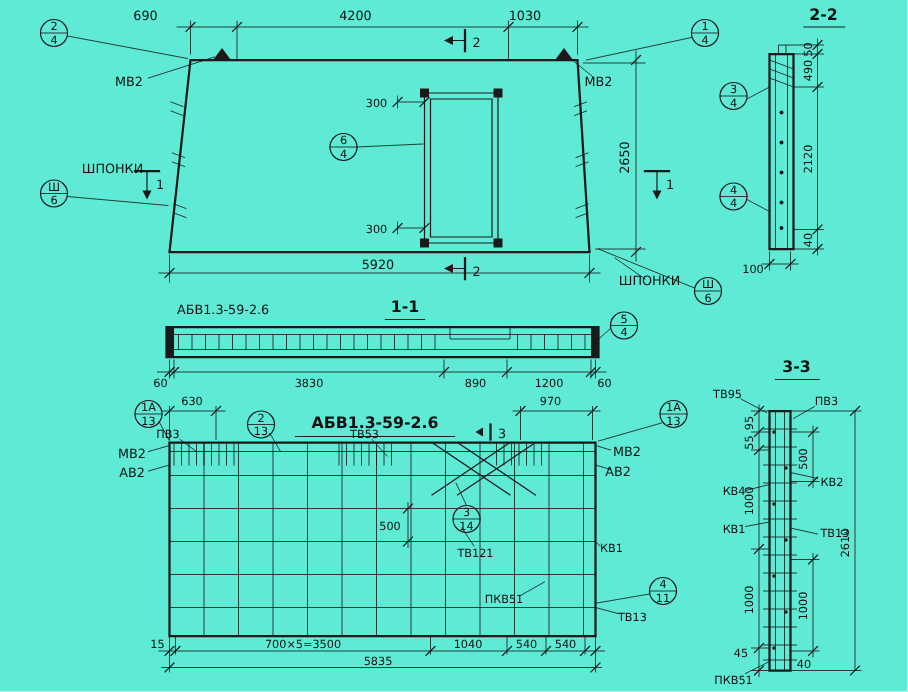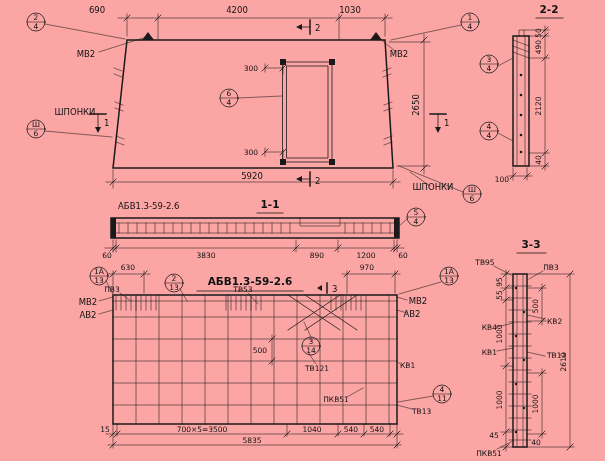--- a/index.html
+++ b/index.html
@@ -1,16 +1,16 @@
 <!DOCTYPE html>
 <html><head>
 <meta charset="utf-8">
 <style>
   html,body{margin:0;padding:0;background:#ffffff;}
-  .sheet{position:relative;width:605px;height:461px;background:#fca5a5;overflow:hidden;}
+  .sheet{position:relative;width:605px;height:461px;background:#5eead4;overflow:hidden;}
   svg{display:block;}
   .thick{stroke:#1a1a1a;stroke-width:1.5;fill:none;stroke-linecap:square;}
   .thin{stroke:#1a1a1a;stroke-width:0.8;fill:none;stroke-linecap:square;}
   .hair{stroke:#1a1a1a;stroke-width:0.55;fill:none;stroke-linecap:square;}
   .fill{fill:#1a1a1a;stroke:none;}
   text{font-family:"DejaVu Sans","Liberation Sans",sans-serif;fill:#111;}
   .t7{font-size:7.5px;}
   .t8{font-size:8.5px;}
   .t10{font-size:10.5px;font-weight:bold;}
   .mid{text-anchor:middle;}

